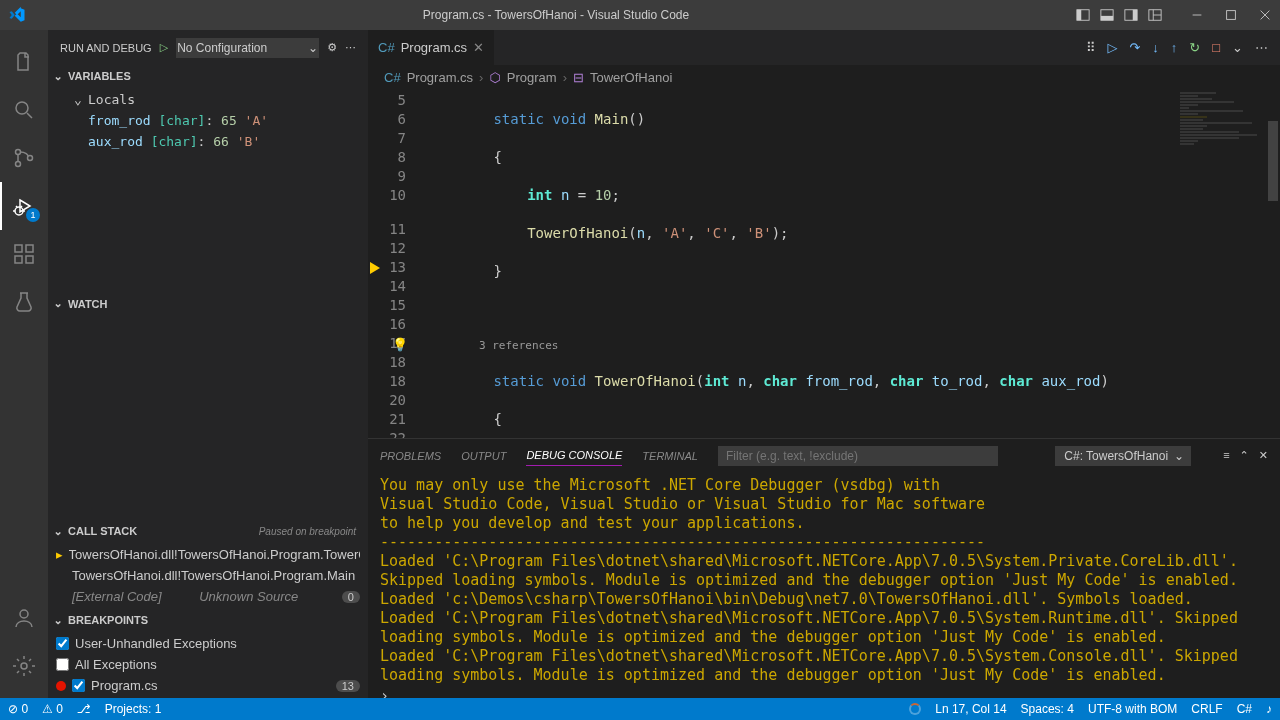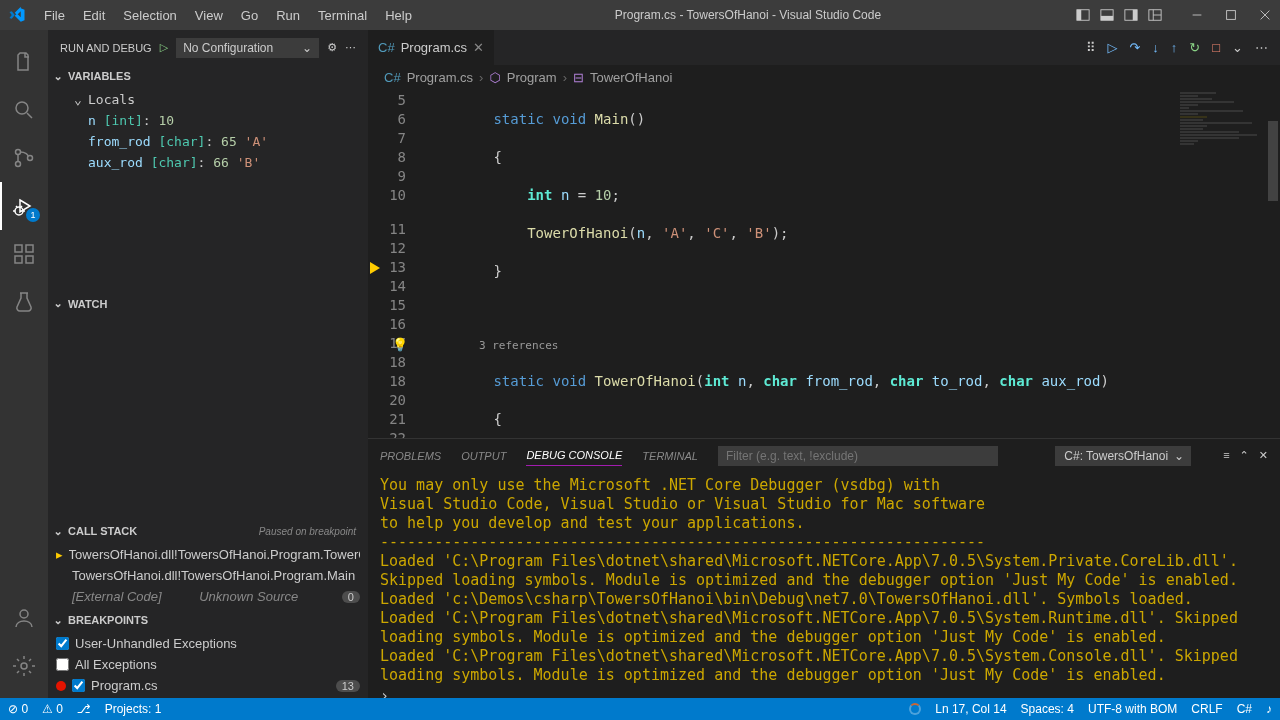--- a/index.html
+++ b/index.html
@@ -77,21 +77,21 @@
       align-items: center;
       padding: 0 12px;
       font-size: 11px;
       color: #cccccc;
       gap: 8px;
     }
     .debug-config-select {
       background: #3c3c3c;
       color: #cccccc;
       border: 1px solid #3c3c3c;
-      padding: 2px 6px;
+      padding: 2px 0;
       font-size: 12px;
       flex: 1;
       display: flex;
       align-items: center;
       justify-content: space-between;
     }
     .sidebar-section {
       display: flex;
       flex-direction: column;
     }
@@ -276,30 +276,20 @@
     .play-green { color: #89d185; }
   </style>
 </head>
 <body>
 
 <div class="title-bar">
   <svg class="logo" viewBox="0 0 24 24">
       <path fill="#0098ff" d="M17 3l5 2v14l-5 2-8-8 3-3 5 5V7l-5 5-3-3 8-8z"></path>
       <path fill="#007acc" d="M2 8l3-1 4 5-4 5-3-1 3-4-3-4z"></path>
     </svg>
-  <div class="menu-items">
-    <span>File</span>
-    <span>Edit</span>
-    <span>Selection</span>
-    <span>View</span>
-    <span>Go</span>
-    <span>Run</span>
-    <span>Terminal</span>
-    <span>Help</span>
-  </div>
   <div class="title-center">Program.cs - TowersOfHanoi - Visual Studio Code</div>
   <div class="title-right">
     <div class="layout-icons">
       <svg class="icon-sm" viewBox="0 0 16 16">
           <rect x="1" y="2" width="14" height="12" fill="none" stroke="currentColor"></rect>
           <rect x="1" y="2" width="5" height="12"></rect>
         </svg>
       <svg class="icon-sm" viewBox="0 0 16 16">
           <rect x="1" y="2" width="14" height="12" fill="none" stroke="currentColor"></rect>
           <rect x="1" y="9" width="14" height="5"></rect>
@@ -400,21 +390,20 @@
       <span>⋯</span>
     </div>
 
     <div class="sidebar-section section-variables">
       <div class="section-header">
         <span class="chev">⌄</span>
         <span>VARIABLES</span>
       </div>
       <div class="section-body">
         <div class="tree-item"><span class="chev">⌄</span><span>Locals</span></div>
-        <div class="tree-item tree-sub"><span class="var-name">n</span> <span class="var-type">[int]</span>: <span class="var-val">10</span></div>
         <div class="tree-item tree-sub"><span class="var-name">from_rod</span> <span class="var-type">[char]</span>: <span class="var-val">65</span> <span class="var-str">'A'</span></div>
         <div class="tree-item tree-sub"><span class="var-name">aux_rod</span> <span class="var-type">[char]</span>: <span class="var-val">66</span> <span class="var-str">'B'</span></div>
       </div>
     </div>
 
     <div class="sidebar-section section-watch" style="flex:1">
       <div class="section-header">
         <span class="chev">⌄</span>
         <span>WATCH</span>
       </div>

